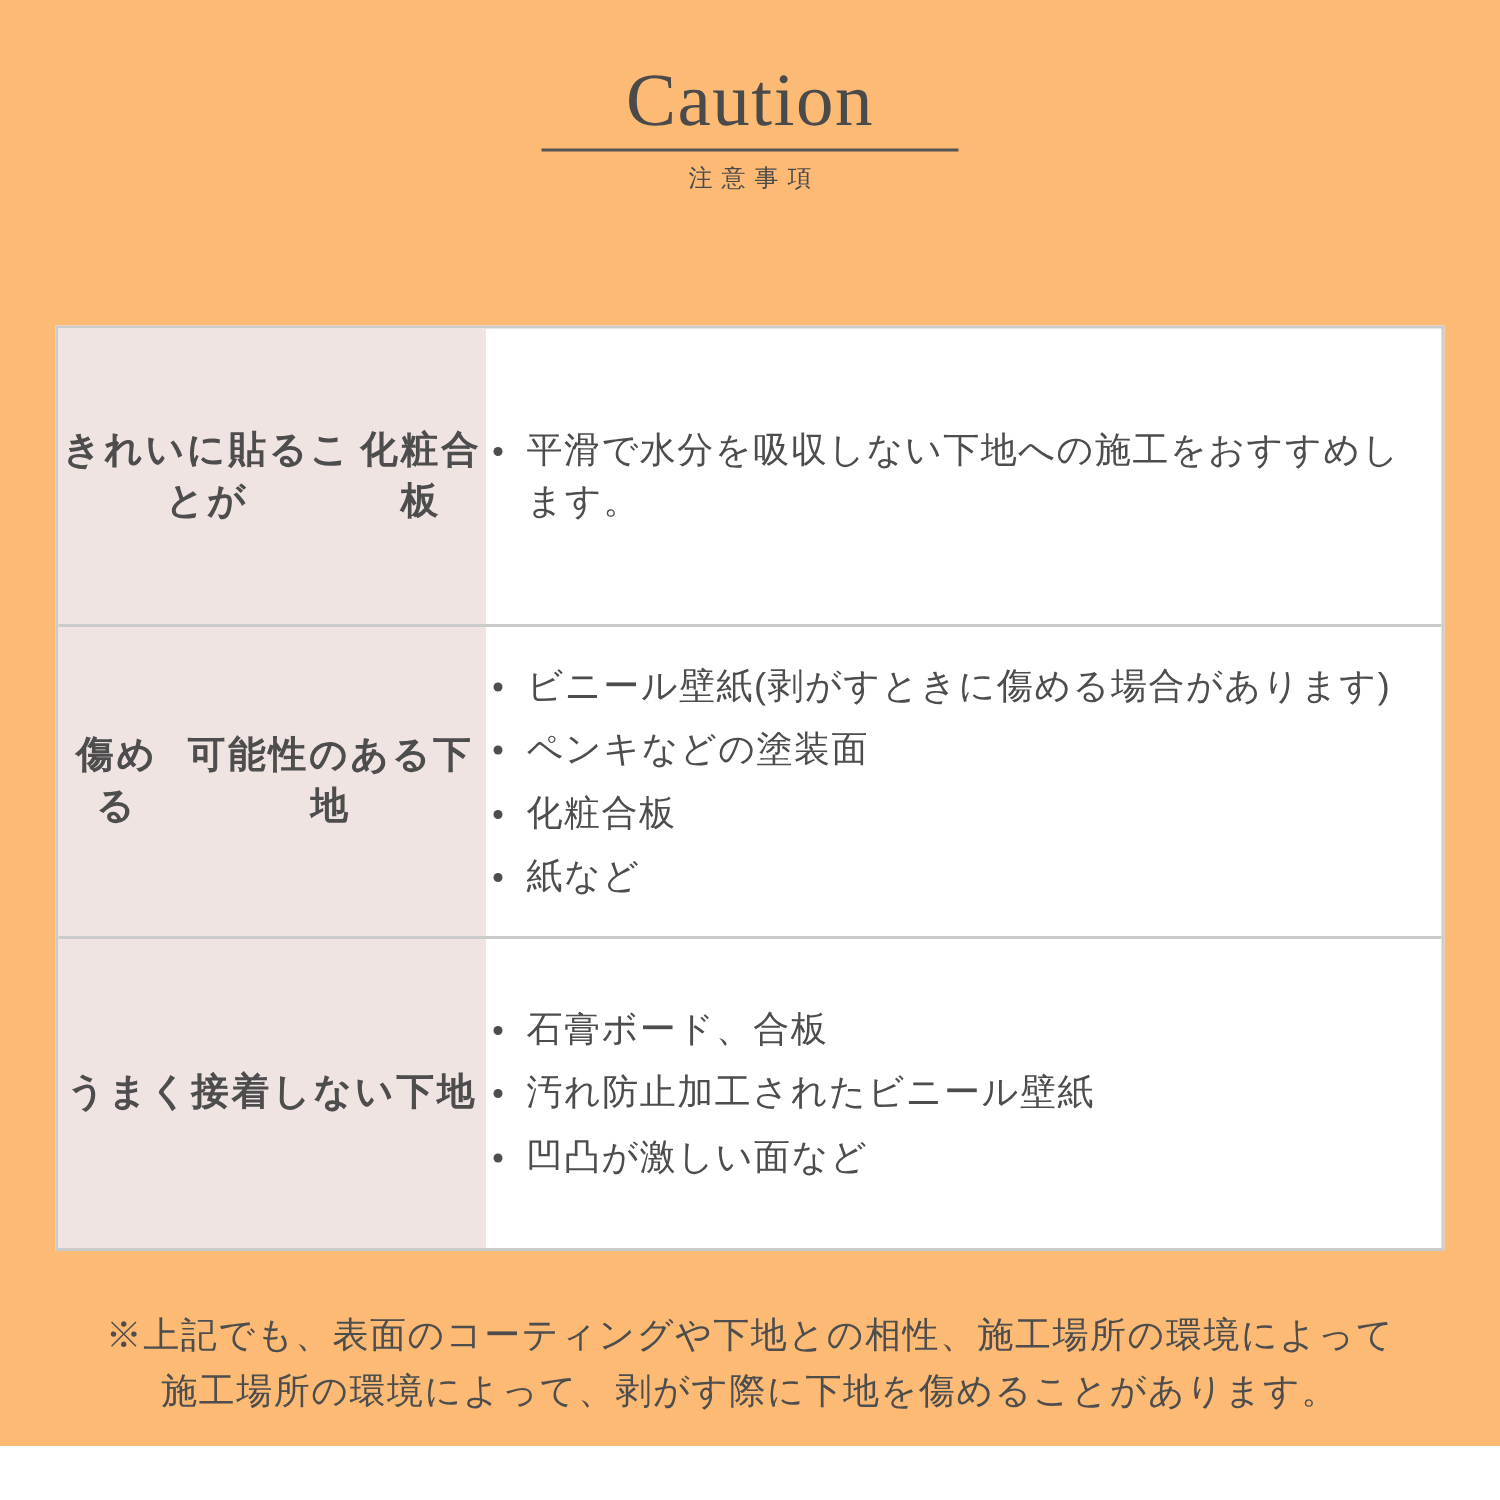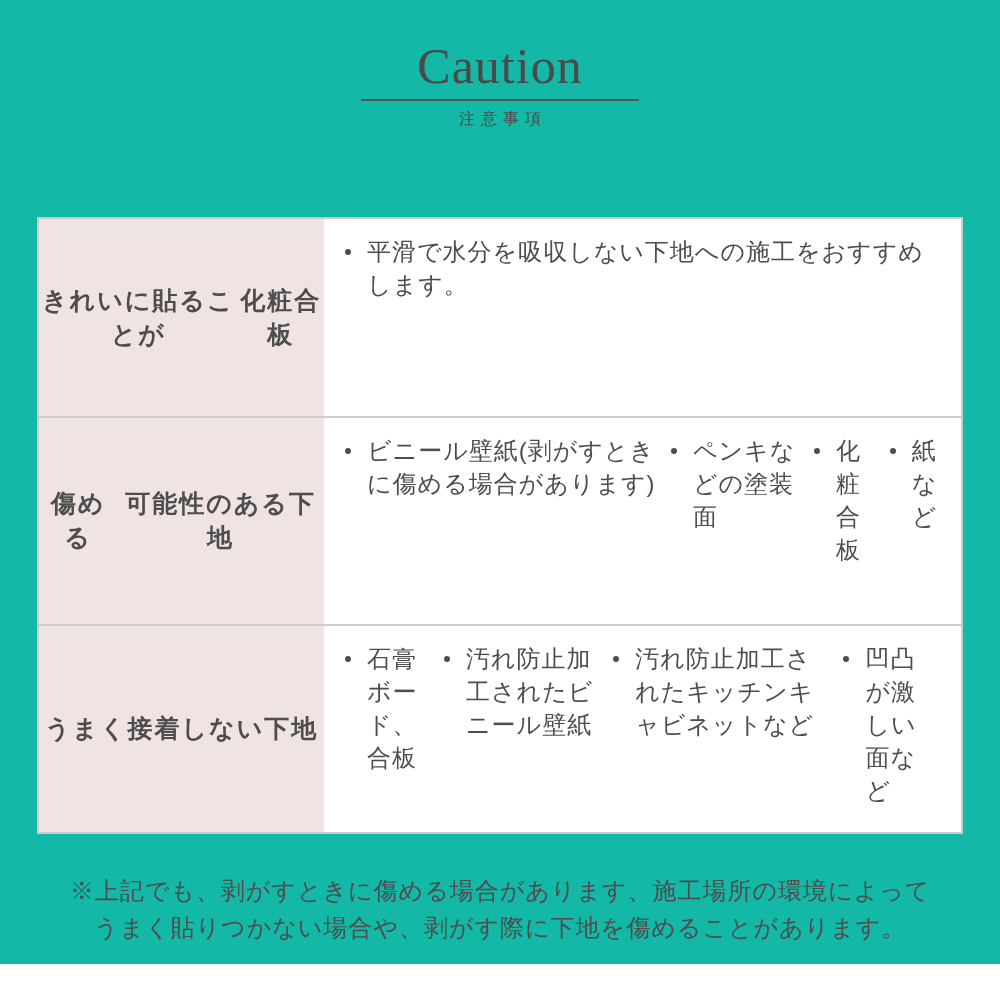--- a/index.html
+++ b/index.html
@@ -5,21 +5,21 @@
   html, body {
     margin: 0;
     padding: 0;
     background: #ffffff;
     font-family: "Liberation Sans", sans-serif;
   }
   .sheet {
     position: relative;
     width: 1000px;
     height: 964px;
-    background: #14b8a6;
+    background: #fdba74;
     overflow: hidden;
     color: #4d4d4d;
   }
 
   
   .hdr {
     position: absolute;
     top: 0; left: 0;
     width: 100%;
     text-align: center;
@@ -79,23 +79,23 @@
     letter-spacing: 2px;
     line-height: 1.35;
     color: #4d4d4d;
   }
   .lbl span { display: block; }
   .lbl span:empty { display: none; }
 
   .content {
     flex: 1;
     display: flex;
-    flex-direction: row;
+    flex-direction: column;
     justify-content: center;
-    padding: 16px 22px 16px 16px;
+    padding: 16px 22px 16px 0;
     gap: 9px;
   }
   .content.gap-lg { gap: 17px; }
 
   .item {
     display: flex;
     align-items: flex-start;
     font-size: 24px;
     letter-spacing: 1px;
     line-height: 1.38;
@@ -191,29 +191,25 @@
         <div class="item">
           <span class="dot"></span>
           <span class="itxt">石膏ボード、合板</span>
         </div>
         <div class="item">
           <span class="dot"></span>
           <span class="itxt">汚れ防止加工されたビニール壁紙</span>
         </div>
         <div class="item">
           <span class="dot"></span>
-          <span class="itxt">汚れ防止加工されたキッチンキャビネットなど</span>
-        </div>
-        <div class="item">
-          <span class="dot"></span>
           <span class="itxt">凹凸が激しい面など</span>
         </div>
       </div>
     </div>
 
   </div>
 
   <div class="foot">
-    <div>※上記でも、剥がすときに傷める場合があります、施工場所の環境によって</div>
-    <div>うまく貼りつかない場合や、剥がす際に下地を傷めることがあります。</div>
+    <div>※上記でも、表面のコーティングや下地との相性、施工場所の環境によって</div>
+    <div>施工場所の環境によって、剥がす際に下地を傷めることがあります。</div>
   </div>
 
 </div>
 
 </body></html>

